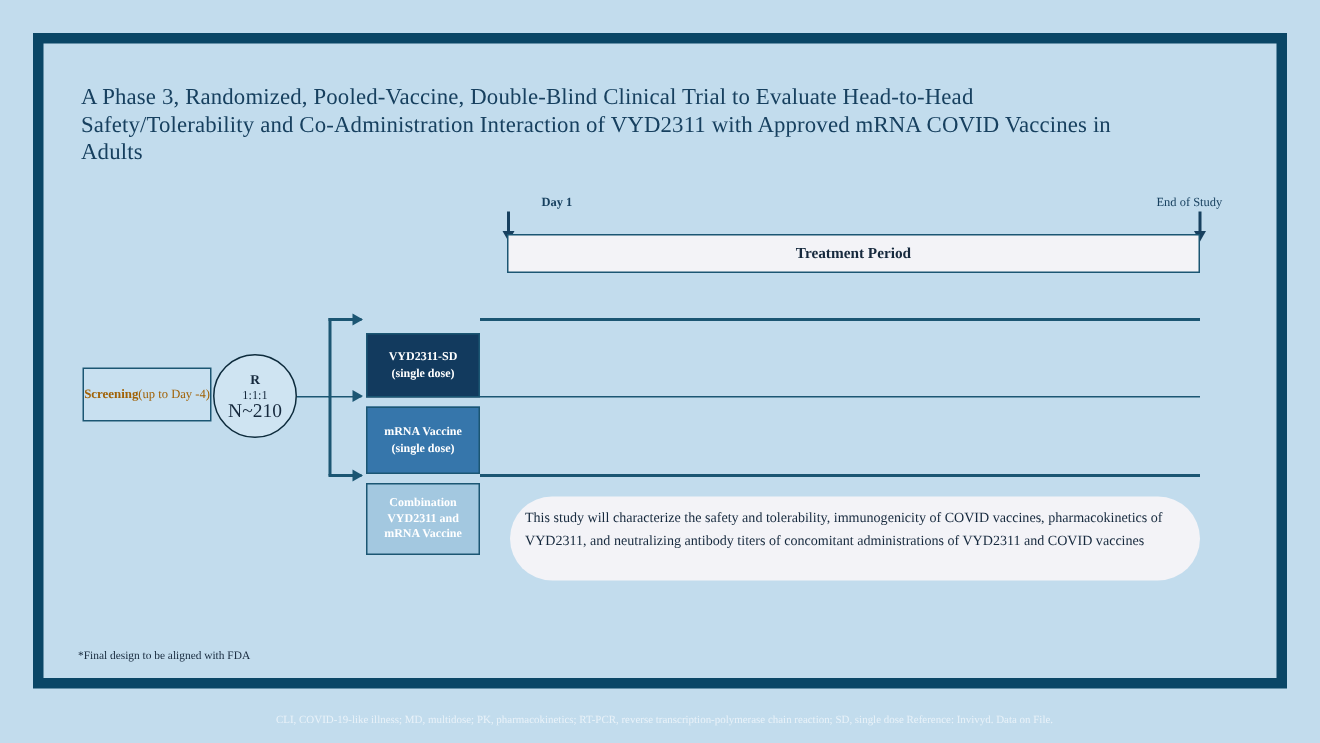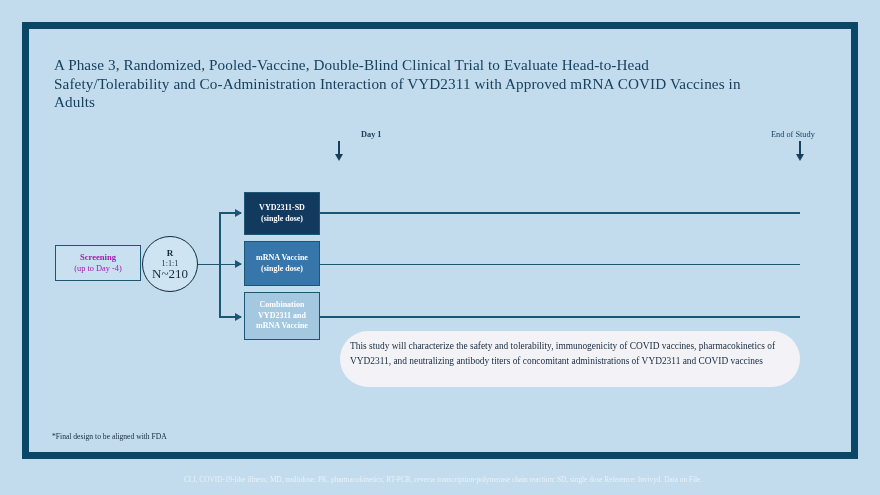--- a/index.html
+++ b/index.html
@@ -99,24 +99,24 @@
   #screening-box {
     position: absolute;
     left: 55px;
     top: 245px;
     width: 86px;
     height: 36px;
     background: #c8e0f0;
     border: 1.6px solid #1b5673;
     box-sizing: border-box;
     display: flex;
-    flex-direction: column;
+    flex-direction: row;
     align-items: center;
     justify-content: center;
-    color: #a21caf;
+    color: #a16207;
     line-height: 11.5px;
   }
   #screening-box .l1 { font-size: 8.6px; font-weight: bold; }
   #screening-box .l2 { font-size: 8.4px; }
 
   
   #rand-circle {
     position: absolute;
     left: 142px;
     top: 236px;
@@ -169,20 +169,21 @@
     display: flex;
     flex-direction: column;
     align-items: center;
     justify-content: center;
     text-align: center;
     color: #ffffff;
     font-size: 8px;
     font-weight: bold;
     line-height: 10.5px;
     border: 1.3px solid #1b5673;
+    margin-top: 30px;
   }
   #arm-1 { top: 192px; height: 43px; background: #123a5e; }
   #arm-2 { top: 241px; height: 45px; background: #3676ab; }
   #arm-3 { top: 292px; height: 48px; background: #a3c8e0; }
 
   
   .arm-line {
     position: absolute;
     left: 320px;
     width: 480px;
@@ -246,20 +247,21 @@
   <div class="frame"></div>
 
   <div class="title">A Phase 3, Randomized, Pooled-Vaccine, Double-Blind Clinical Trial to Evaluate Head-to-Head Safety/Tolerability and Co-Administration Interaction of VYD2311 with Approved mRNA COVID Vaccines in Adults</div>
 
   <div class="tl-label bold" id="day1-label">Day 1</div>
   <div class="tl-label" id="eos-label">End of Study</div>
 
   <div class="down-arrow" id="day1-arrow"></div>
   <div class="down-arrow" id="eos-arrow"></div>
 
+  <div id="treatment-period">Treatment Period</div>
 
   <div id="screening-box">
     <span class="l1">Screening</span>
     <span class="l2">(up to Day -4)</span>
   </div>
 
   <div id="rand-circle">
     <span class="r">R</span>
     <span class="ra">1:1:1</span>
     <span class="n">N~210</span>

